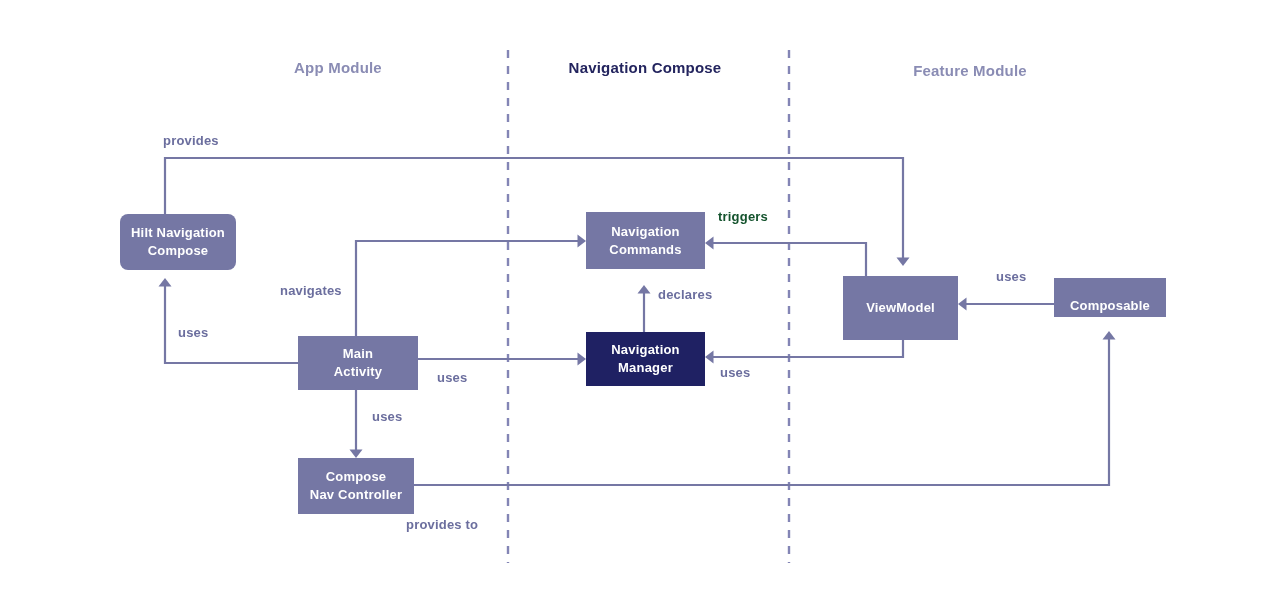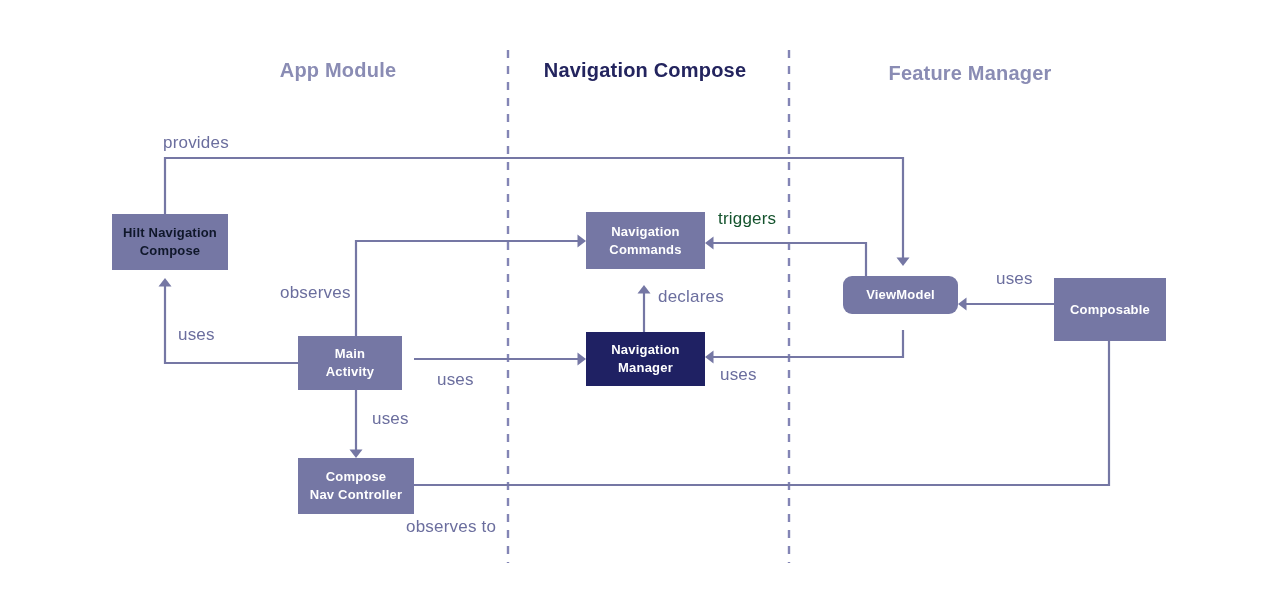--- a/index.html
+++ b/index.html
@@ -20,21 +20,21 @@
   }
   #diagram-svg {
     position: absolute;
     left: 0;
     top: 0;
     width: 1272px;
     height: 616px;
   }
   .module-header {
     position: absolute;
-    font-size: 20px;
+    font-size: 15px;
     font-weight: bold;
     letter-spacing: 0.2px;
     white-space: nowrap;
     text-align: center;
     transform: translateX(-50%);
   }
   .node-box {
     position: absolute;
     display: flex;
     align-items: center;
@@ -47,22 +47,22 @@
     letter-spacing: 0.2px;
     box-sizing: border-box;
     padding: 2px 4px;
   }
   .node-box span {
     display: block;
     width: 100%;
   }
   .edge-label {
     position: absolute;
-    font-size: 17px;
-    font-weight: normal;
+    font-size: 13px;
+    font-weight: bold;
     letter-spacing: 0.2px;
     white-space: nowrap;
     color: #6b6e9e;
   }
 </style>
 </head>
 <body>
 
 <div id="diagram-root">
 
@@ -91,51 +91,51 @@
         <polyline points="1054,304 966,304" fill="none" stroke="#7577a4" stroke-width="2.2" stroke-linejoin="miter" stroke-linecap="butt"></polyline>
         <polygon points="958,304 966.5,297.5 966.5,310.5" fill="#7577a4"></polygon>
         <polyline points="414,485 1109,485 1109,339" fill="none" stroke="#7577a4" stroke-width="2.2" stroke-linejoin="miter" stroke-linecap="butt"></polyline>
         <polygon points="1109,331 1102.5,339.5 1115.5,339.5" fill="#7577a4"></polygon>
       </g>
   </svg>
 
   <div id="modules-layer">
       <div class="module-header" style="left: 338px; top: 59px; color: rgb(138, 140, 180);">App Module</div>
       <div class="module-header" style="left: 645px; top: 59px; color: rgb(35, 36, 94);">Navigation Compose</div>
-      <div class="module-header" style="left: 970px; top: 62px; color: rgb(138, 140, 180);">Feature Manager</div>
+      <div class="module-header" style="left: 970px; top: 62px; color: rgb(138, 140, 180);">Feature Module</div>
     </div>
   <div id="labels-layer">
       <div class="edge-label" style="left: 163px; top: 133px; color: rgb(107, 110, 158);">provides</div>
       <div class="edge-label" style="left: 178px; top: 325px; color: rgb(107, 110, 158);">uses</div>
-      <div class="edge-label" style="left: 280px; top: 283px; color: rgb(107, 110, 158);">observes</div>
+      <div class="edge-label" style="left: 280px; top: 283px; color: rgb(107, 110, 158);">navigates</div>
       <div class="edge-label" style="left: 437px; top: 370px; color: rgb(107, 110, 158);">uses</div>
       <div class="edge-label" style="left: 372px; top: 409px; color: rgb(107, 110, 158);">uses</div>
       <div class="edge-label" style="left: 658px; top: 287px; color: rgb(107, 110, 158);">declares</div>
       <div class="edge-label" style="left: 718px; top: 209px; color: #14532d;">triggers</div>
       <div class="edge-label" style="left: 720px; top: 365px; color: rgb(107, 110, 158);">uses</div>
       <div class="edge-label" style="left: 996px; top: 269px; color: rgb(107, 110, 158);">uses</div>
-      <div class="edge-label" style="left: 406px; top: 517px; color: rgb(107, 110, 158);">observes to</div>
+      <div class="edge-label" style="left: 406px; top: 517px; color: rgb(107, 110, 158);">provides to</div>
     </div>
   <div id="nodes-layer">
-      <div class="node-box" style="left: 112px; top: 214px; width: 116px; height: 56px; background: rgb(117, 119, 164); color: #0f172a;">
+      <div class="node-box" style="left: 120px; top: 214px; width: 116px; height: 56px; background: rgb(117, 119, 164); color: #ffffff; border-radius: 8px;">
         <span>Hilt Navigation<br>Compose</span>
       </div>
-      <div class="node-box" style="left: 298px; top: 336px; width: 104px; height: 54px; background: rgb(117, 119, 164); color: rgb(255, 255, 255);">
+      <div class="node-box" style="left: 298px; top: 336px; width: 120px; height: 54px; background: rgb(117, 119, 164); color: rgb(255, 255, 255);">
         <span>Main<br>Activity</span>
       </div>
       <div class="node-box" style="left: 298px; top: 458px; width: 116px; height: 56px; background: rgb(117, 119, 164); color: rgb(255, 255, 255);">
         <span>Compose<br>Nav Controller</span>
       </div>
       <div class="node-box" style="left: 586px; top: 212px; width: 119px; height: 57px; background: rgb(117, 119, 164); color: rgb(255, 255, 255);">
         <span>Navigation<br>Commands</span>
       </div>
       <div class="node-box" style="left: 586px; top: 332px; width: 119px; height: 54px; background: rgb(31, 33, 99); color: rgb(255, 255, 255);">
         <span>Navigation<br>Manager</span>
       </div>
-      <div class="node-box" style="left: 843px; top: 276px; width: 115px; height: 38px; background: rgb(117, 119, 164); color: rgb(255, 255, 255); border-radius: 9px;">
+      <div class="node-box" style="left: 843px; top: 276px; width: 115px; height: 64px; background: rgb(117, 119, 164); color: rgb(255, 255, 255);">
         <span>ViewModel</span>
       </div>
-      <div class="node-box" style="left: 1054px; top: 278px; width: 112px; height: 63px; background: rgb(117, 119, 164); color: rgb(255, 255, 255);">
+      <div class="node-box" style="left: 1054px; top: 278px; width: 112px; height: 39px; background: rgb(117, 119, 164); color: rgb(255, 255, 255); align-items: flex-end;">
         <span>Composable</span>
       </div>
     </div>
 
 </div>
 
 </body></html>

